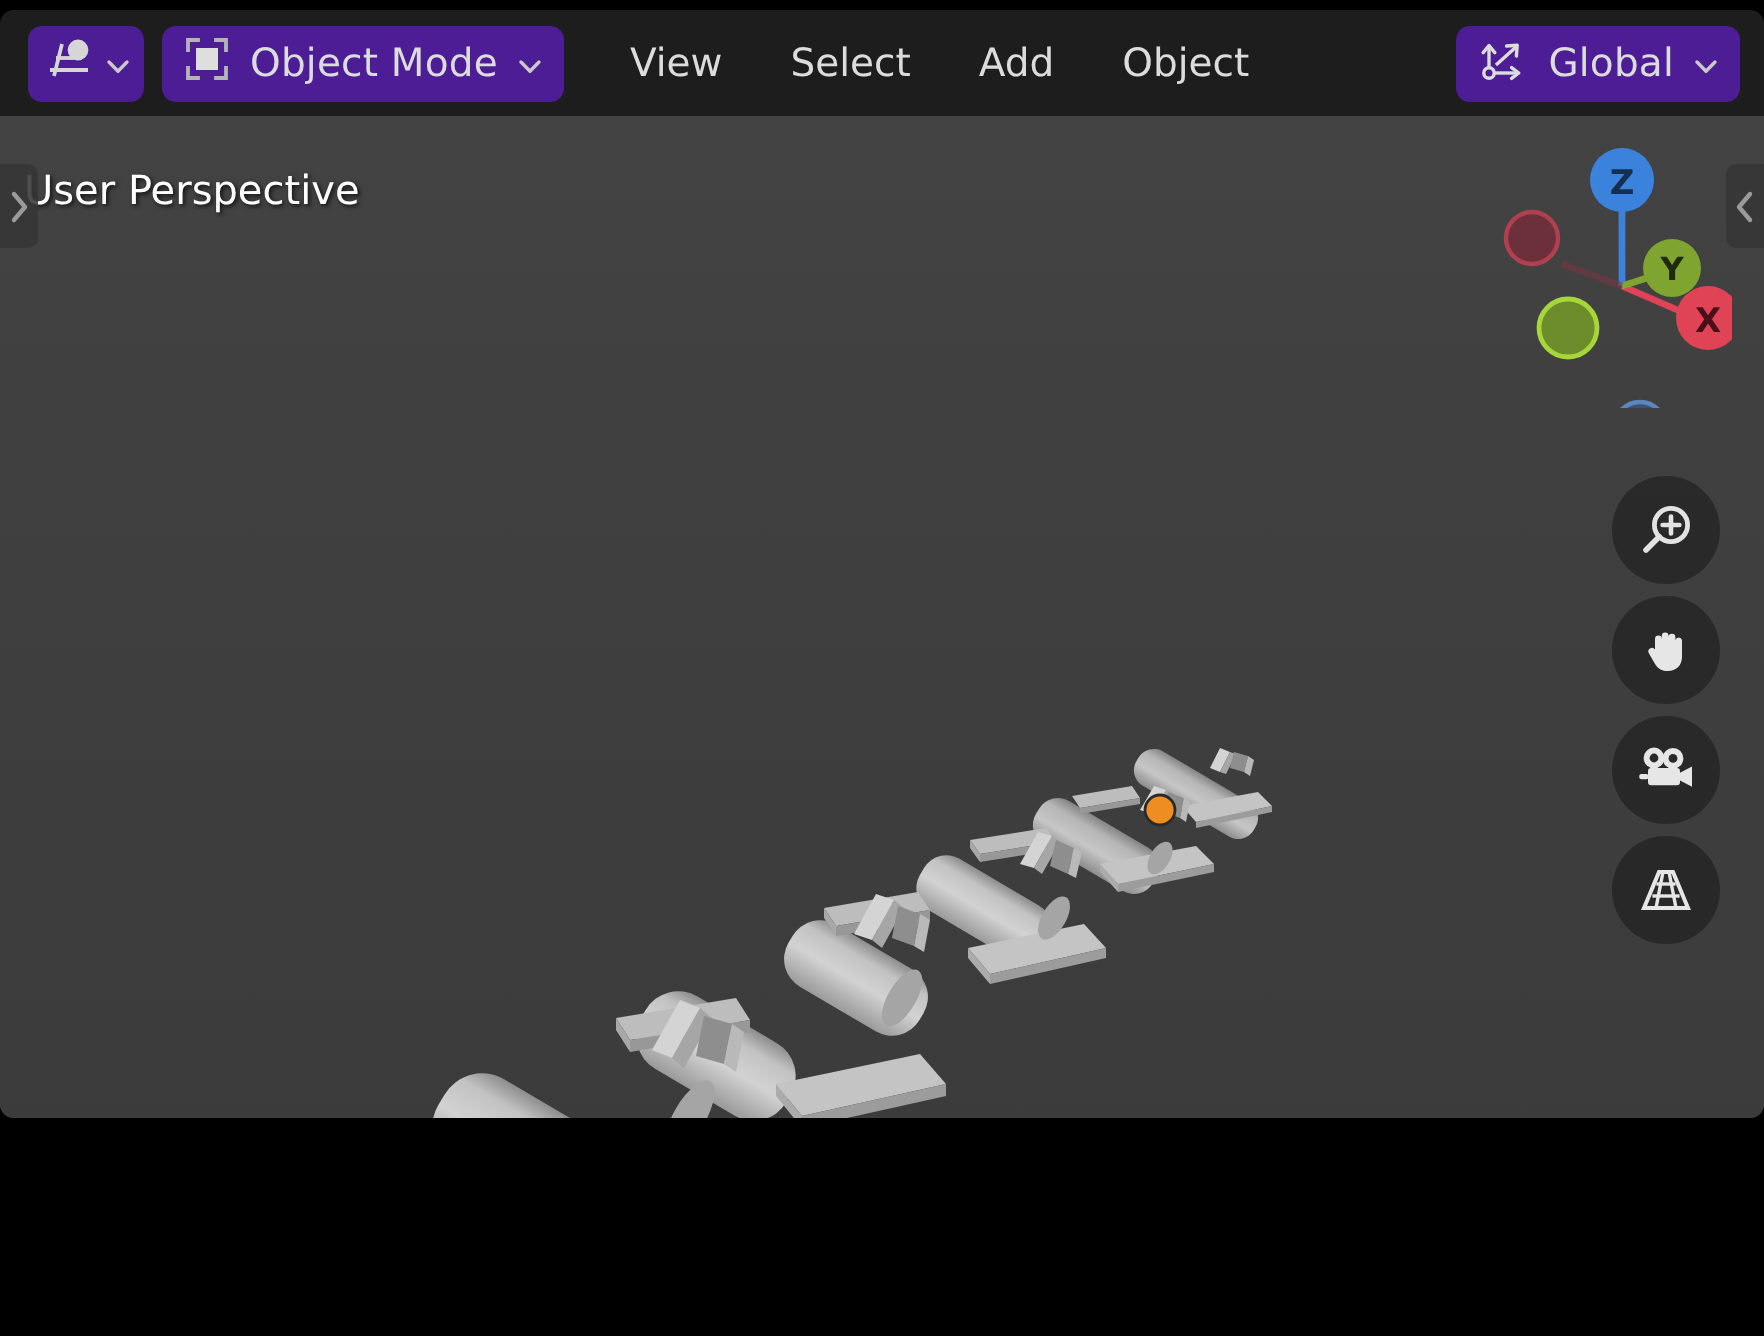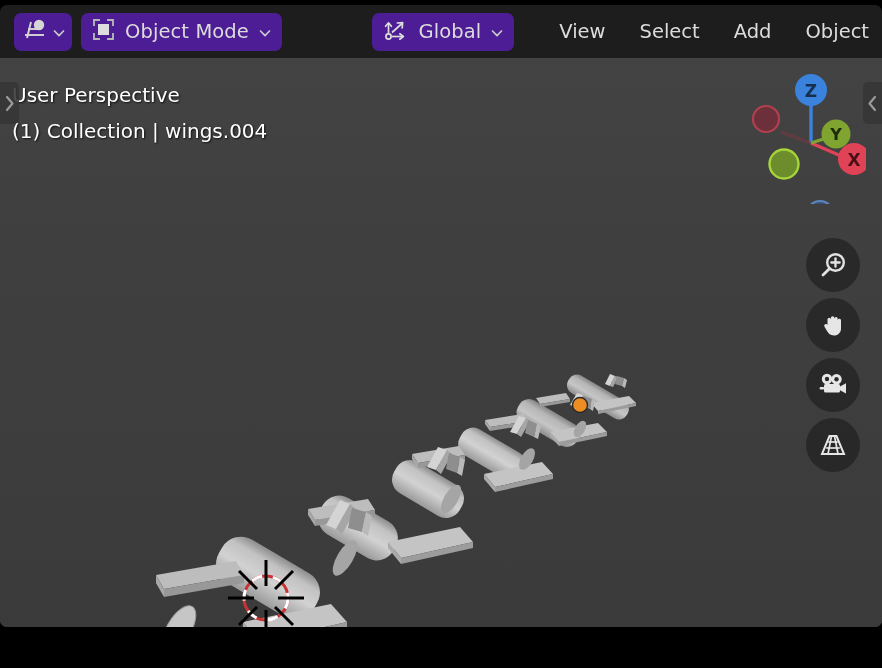--- a/index.html
+++ b/index.html
@@ -104,21 +104,21 @@
     height: 14px;
     flex: 0 0 auto;
   }
 
   
   #viewport {
     position: absolute;
     left: 0;
     top: 58px;
     width: 882px;
-    height: 569px;
+    height: 501px;
     background: #3b3b3b;
     border-radius: 0 0 7px 7px;
     overflow: hidden;
   }
 
   #grid-svg, #scene-svg {
     position: absolute;
     left: 0;
     top: 0;
     width: 882px;
@@ -229,20 +229,27 @@
           <rect x="7" y="7" width="11" height="11" fill="#dedede"></rect>
           <path d="M3 8 V3 H8 M17 3 H22 V8 M22 17 V22 H17 M8 22 H3 V17" stroke="#b5b5b5" stroke-width="1.9" fill="none" stroke-linecap="square"></path>
         </svg>
       </span>
       <span class="hdr-label">Object Mode</span>
       <span class="chev">
         <svg width="14" height="14" viewBox="0 0 14 14">
           <path d="M2.5 5 L7 9.6 L11.5 5" stroke="#c9c9c9" stroke-width="1.7" fill="none" stroke-linecap="round" stroke-linejoin="round"></path>
         </svg>
       </span>
+    </div>
+
+    <div id="menu-group">
+      <div class="menu-item">View</div>
+      <div class="menu-item">Select</div>
+      <div class="menu-item">Add</div>
+      <div class="menu-item">Object</div>
     </div>
 
     <div id="orient-wrap">
       <div class="hdr-btn" id="orient-btn">
         <span>
           <svg width="26" height="26" viewBox="0 0 26 26">
             <circle cx="5.5" cy="19.5" r="2.6" stroke="#dcdcdc" stroke-width="1.7" fill="none"></circle>
             <path d="M5.5 16.6 V6.5" stroke="#dcdcdc" stroke-width="1.7" fill="none"></path>
             <path d="M2.6 9.3 L5.5 5.8 L8.4 9.3" stroke="#dcdcdc" stroke-width="1.7" fill="none" stroke-linecap="round" stroke-linejoin="round"></path>
             <path d="M8.4 19.5 H19.5" stroke="#dcdcdc" stroke-width="1.7" fill="none"></path>
@@ -251,27 +258,20 @@
             <path d="M14.3 6.0 L19.6 5.6 L19.2 11.0" stroke="#dcdcdc" stroke-width="1.7" fill="none" stroke-linecap="round" stroke-linejoin="round"></path>
           </svg>
         </span>
         <span class="hdr-label">Global</span>
         <span class="chev">
           <svg width="14" height="14" viewBox="0 0 14 14">
             <path d="M2.5 5 L7 9.6 L11.5 5" stroke="#c9c9c9" stroke-width="1.7" fill="none" stroke-linecap="round" stroke-linejoin="round"></path>
           </svg>
         </span>
       </div>
-    </div>
-
-    <div id="menu-group">
-      <div class="menu-item">View</div>
-      <div class="menu-item">Select</div>
-      <div class="menu-item">Add</div>
-      <div class="menu-item">Object</div>
     </div>
 
   </div>
 
   <div id="viewport">
 
     <svg id="grid-svg" viewBox="0 0 882 605">
       <defs>
         <linearGradient id="bgGrad" x1="0" y1="0" x2="0" y2="1">
           <stop offset="0%" stop-color="#434343"></stop>
@@ -542,21 +542,20 @@
           <line x1="-27" y1="-27" x2="-9" y2="-9"></line>
           <line x1="9" y1="9" x2="27" y2="27"></line>
           <line x1="27" y1="-27" x2="9" y2="-9"></line>
           <line x1="-9" y1="9" x2="-27" y2="27"></line>
         </g>
       </g>
     </svg>
 
     <div id="view-info">
       <div class="vi-line">User Perspective</div>
-      <div class="vi-line">(1) Collection | wings.004</div>
     </div>
 
     <div class="side-tab" id="tab-left">
       <span>
         <svg width="11" height="17" viewBox="0 0 11 17">
           <path d="M3 2 L8.5 8.5 L3 15" stroke="#9a9a9a" stroke-width="2.2" fill="none" stroke-linecap="round" stroke-linejoin="round"></path>
         </svg>
       </span>
     </div>
 

